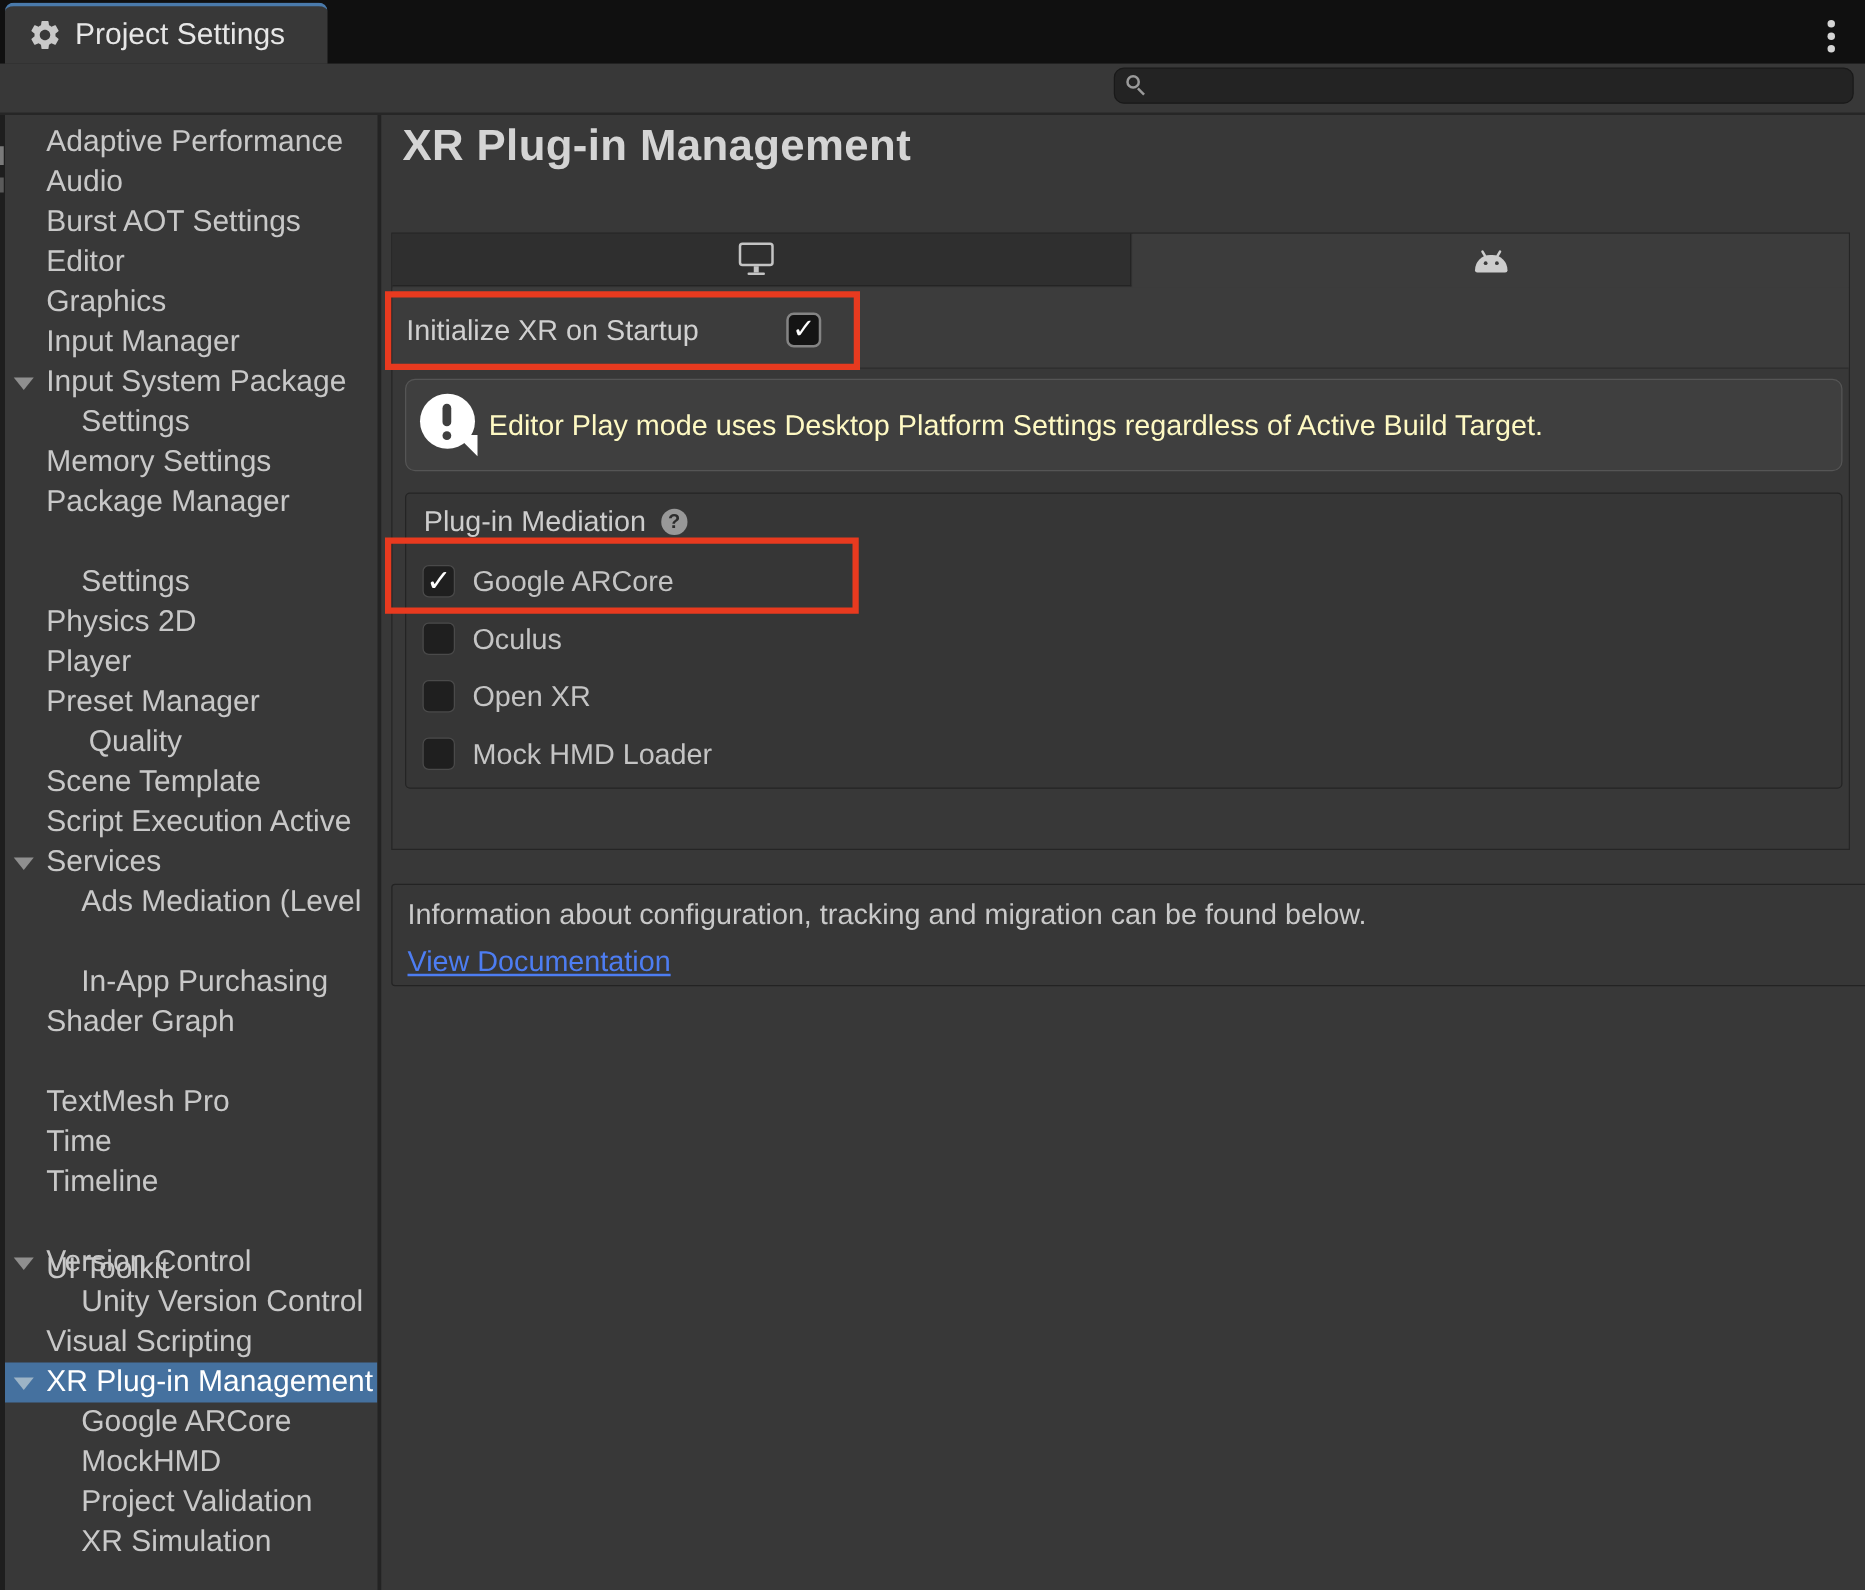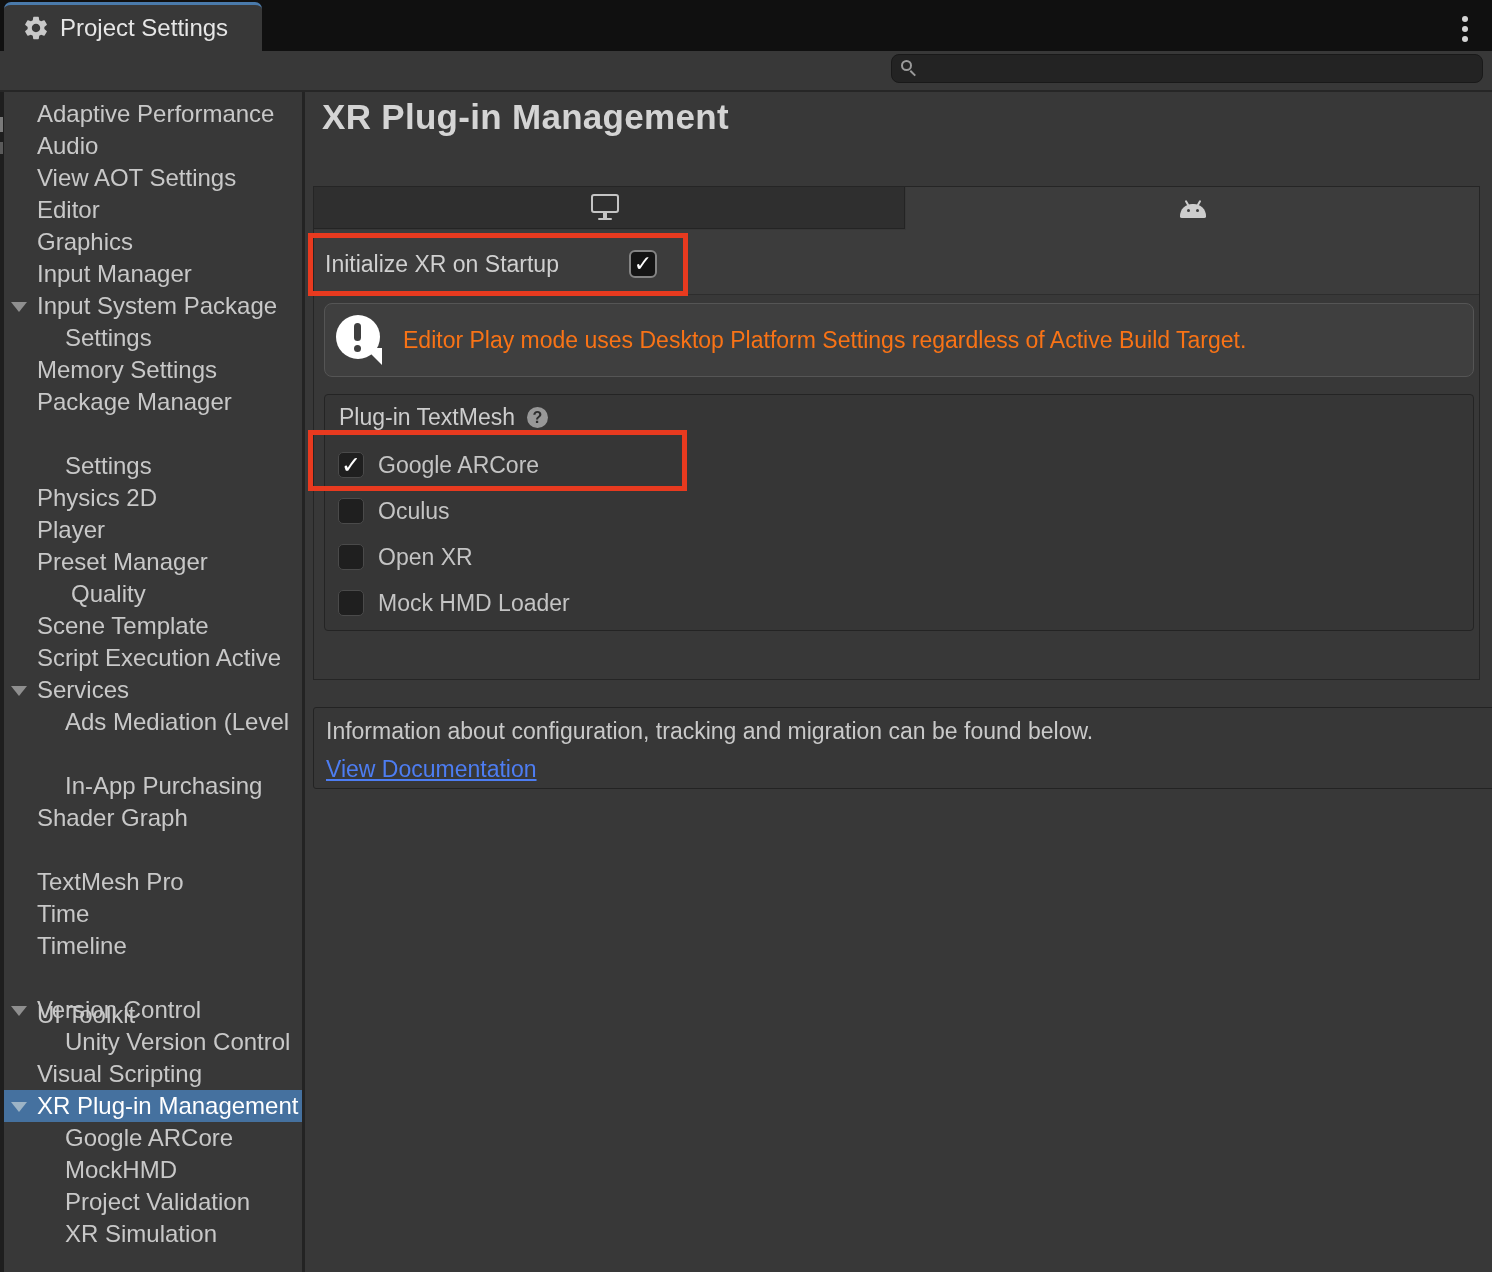--- a/index.html
+++ b/index.html
@@ -51,21 +51,21 @@
   .cb{box-sizing:border-box;text-align:center;color:#fff;font-weight:bold;font-family:"DejaVu Sans",sans-serif;}
   .cb-init{position:absolute;left:629px;top:250px;width:28px;height:28px;background:#141414;border:2px solid #848484;border-radius:6px;line-height:23px;font-size:22px;}
   .redbox{position:absolute;border:5px solid #e83a1f;box-sizing:border-box;z-index:5;}
   .r1{left:308px;top:233px;width:380px;height:63px;}
   .r2{left:308px;top:430px;width:379px;height:61px;}
   .helpbox{position:absolute;left:324px;top:303px;width:1150px;height:74px;background:#3f3f3f;border:1px solid #555555;border-radius:8px;box-sizing:border-box;}
   .warncircle{position:absolute;left:11px;top:11px;width:44px;height:44px;background:#fff;border-radius:50%;z-index:2;}
   .exbar{position:absolute;left:18px;top:8px;width:7px;height:18px;background:#3f3f3f;border-radius:3.5px;}
   .exdot{position:absolute;left:18px;top:30px;width:7px;height:7px;background:#3f3f3f;border-radius:50%;}
   .warntail{position:absolute;left:40px;top:44px;width:0;height:0;border-top:17px solid #fff;border-left:17px solid transparent;z-index:1;}
-  .helptext{position:absolute;left:78px;top:0;line-height:72px;font-size:23px;color:#f97316;white-space:nowrap;}
+  .helptext{position:absolute;left:66px;top:0;line-height:72px;font-size:23px;color:#fef9c3;white-space:nowrap;}
   .providers{position:absolute;left:324px;top:394px;width:1150px;height:237px;background:#363636;border:1px solid #242424;border-radius:4px;box-sizing:border-box;}
   .prov-header{position:absolute;left:14px;top:6px;height:32px;line-height:32px;font-size:23px;color:#cdcdcd;display:flex;align-items:center;gap:12px;}
   .qicon{width:21px;height:21px;border-radius:50%;background:#989898;color:#2d2d2d;font-size:16px;font-weight:bold;text-align:center;line-height:21px;display:inline-block;font-family:"Liberation Sans",sans-serif;}
   .prov-row{position:absolute;left:0;width:100%;height:46px;}
   .prov-cb{position:absolute;left:13px;top:10px;width:26px;height:26px;background:#1f1f1f;border:1px solid #4a4a4a;border-radius:5px;line-height:24px;font-size:24px;}
   .prov-lbl{position:absolute;left:53px;top:0;line-height:46px;font-size:23px;color:#c4c4c4;white-space:nowrap;}
   .docbox{position:absolute;left:313px;top:707px;width:1373px;height:82px;background:#373737;border:1px solid #232323;border-radius:3px;box-sizing:border-box;}
   .doctext{position:absolute;left:12px;top:8px;font-size:23px;color:#c9c9c9;line-height:30px;white-space:nowrap;}
   .doclink{position:absolute;left:12px;top:46px;font-size:23px;color:#4d7df2;text-decoration:underline;line-height:30px;white-space:nowrap;}
 </style>
@@ -100,21 +100,21 @@
 <div class="edgemark m2"></div>
 
 <div class="sidebar" id="sidebar">
     <div class="row" style="top: 6px;">
       <span class="lbl i0">Adaptive Performance</span>
     </div>
     <div class="row" style="top: 38px;">
       <span class="lbl i0">Audio</span>
     </div>
     <div class="row" style="top: 70px;">
-      <span class="lbl i0">View AOT Settings</span>
+      <span class="lbl i0">Burst AOT Settings</span>
     </div>
     <div class="row" style="top: 102px;">
       <span class="lbl i0">Editor</span>
     </div>
     <div class="row" style="top: 134px;">
       <span class="lbl i0">Graphics</span>
     </div>
     <div class="row" style="top: 166px;">
       <span class="lbl i0">Input Manager</span>
     </div>
@@ -234,21 +234,21 @@
   <span class="warntail"></span>
   <span class="warncircle">
       <i class="exbar"></i>
       <i class="exdot"></i>
     </span>
   <span class="helptext">Editor Play mode uses Desktop Platform Settings regardless of Active Build Target.</span>
 </div>
 
 <div class="providers">
   <div class="prov-header">
-    <span>Plug-in TextMesh</span>
+    <span>Plug-in Mediation</span>
     <span class="qicon">?</span>
   </div>
   <div id="provlist">
       <div class="prov-row" style="top: 47px;">
         <span class="cb prov-cb">✓</span>
         <span class="prov-lbl">Google ARCore</span>
       </div>
       <div class="prov-row" style="top: 93px;">
         <span class="cb prov-cb"></span>
         <span class="prov-lbl">Oculus</span>

